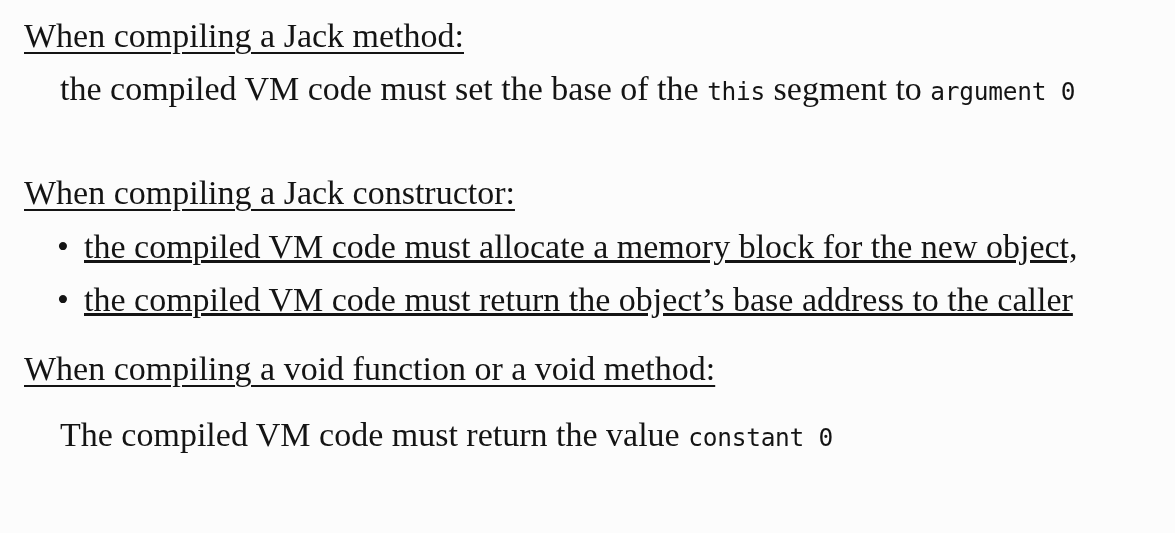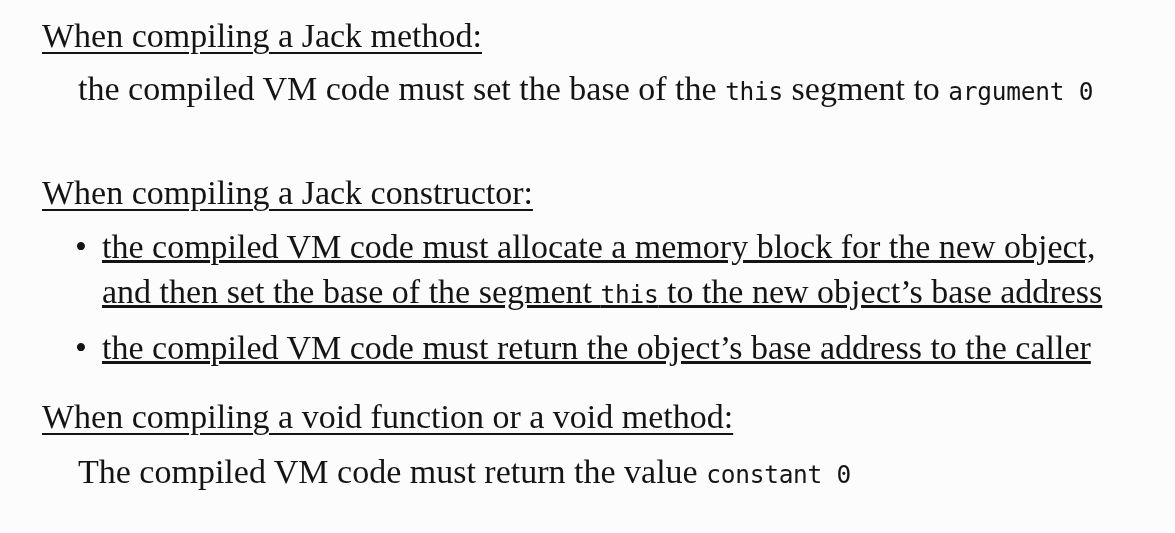--- a/index.html
+++ b/index.html
@@ -6,21 +6,21 @@
   body {
     width: 1175px;
     height: 533px;
     background: #fcfcfc;
     color: #141414;
     font-family: "Liberation Serif", "DejaVu Serif", serif;
     font-size: 34px;
     line-height: 45px;
     overflow: hidden;
   }
-  .slide { padding: 13px 0 0 42px; }
+  .slide { padding: 13px 0 0 24px; }
 
   .heading { white-space: nowrap; }
   .u {
     text-decoration: underline;
     text-decoration-thickness: 2px;
     text-underline-offset: 5px;
   }
 
   .mono {
     font-family: "DejaVu Sans Mono", "Liberation Mono", monospace;
@@ -32,37 +32,36 @@
 
   .bullet-row { display: flex; margin-left: 33px; }
   .dot { flex: none; width: 27px; }
   .lines { white-space: nowrap; text-decoration: underline; }
 
   .m-body1   { margin-top: 8px; }
   .m-h2      { margin-top: 56px; }
   .m-bullets { margin-top: 9px; }
   .m-bullet2 { margin-top: 8px; }
   .m-h3      { margin-top: 24px; }
-  .m-last    { margin-top: 10px; }
+  .m-last    { margin-top: 21px; }
 </style>
 </head>
 <body>
 
 <div class="slide">
 
   <div class="heading"><span class="u">When compiling a Jack method:</span></div>
   <div class="body-line m-body1"><span>the compiled VM code must set the base of the </span><span class="mono">this</span><span> segment to </span><span class="mono">argument 0</span></div>
 
   <div class="heading m-h2"><span class="u">When compiling a Jack constructor:</span></div>
 
   <div class="bullet-row m-bullets">
     <span class="dot">•</span>
     <div class="lines">
       <div><span>the compiled VM code must allocate a memory block for the new object,</span></div>
-      <div><span>and then set the base of the segment </span><span class="mono">this</span><span> to the new object’s base address</span></div>
     </div>
   </div>
 
   <div class="bullet-row m-bullet2">
     <span class="dot">•</span>
     <div class="lines">
       <div><span>the compiled VM code must return the object’s base address to the caller</span></div>
     </div>
   </div>
 

